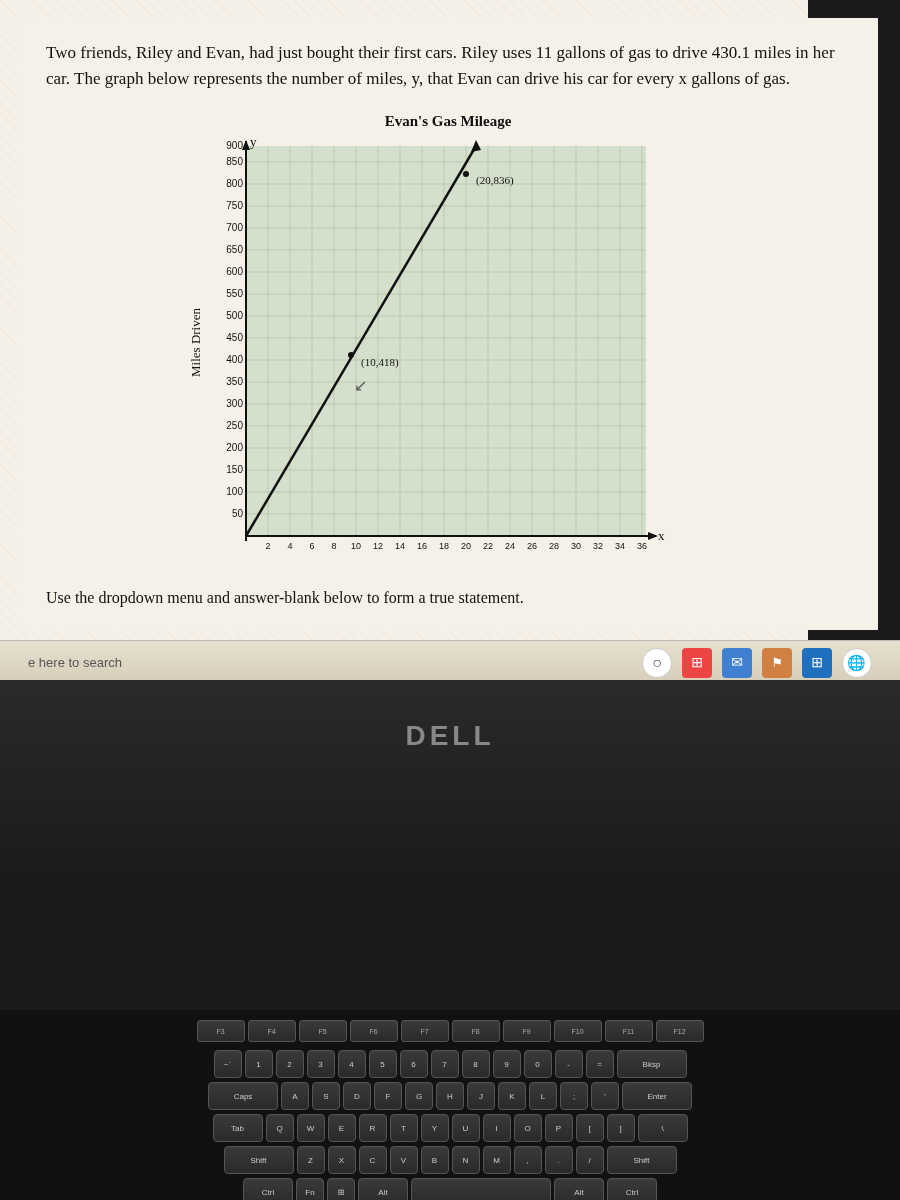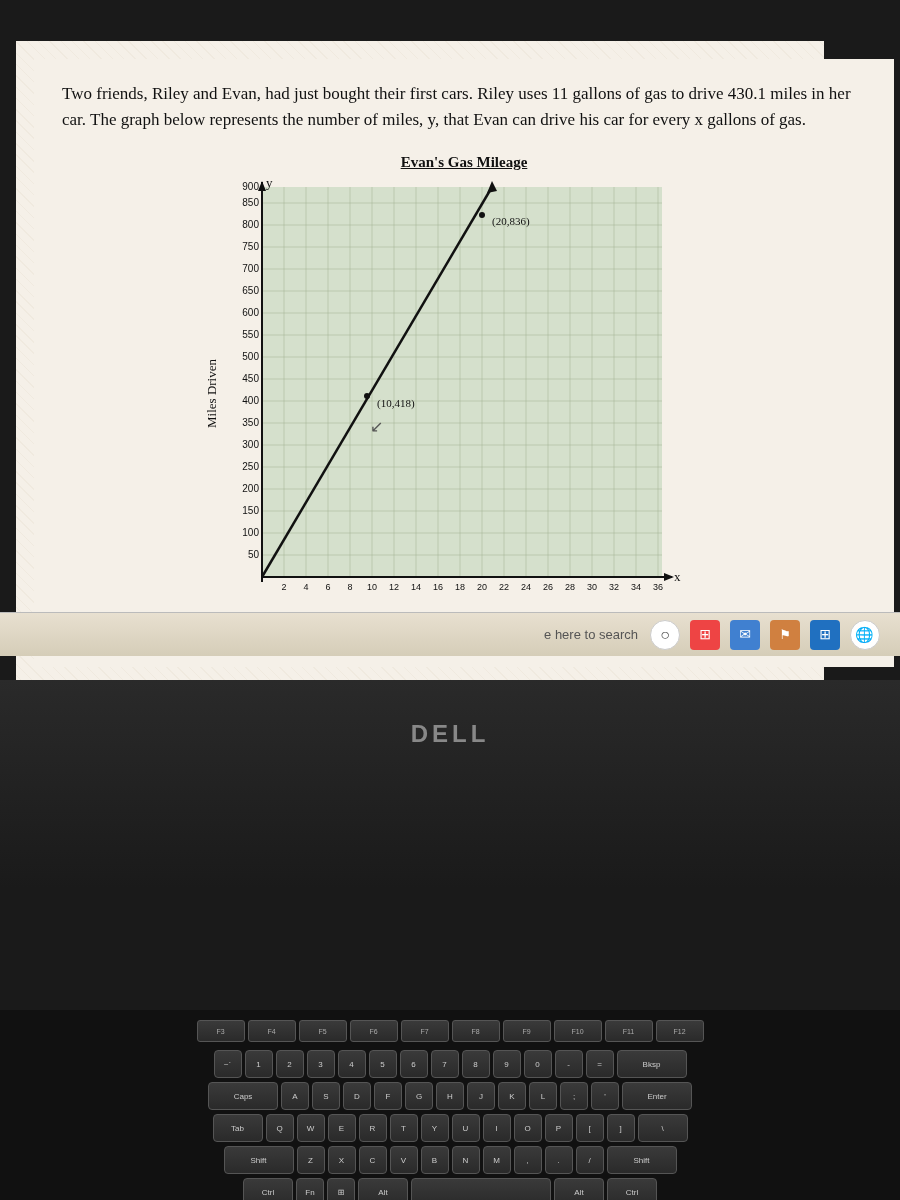--- a/index.html
+++ b/index.html
@@ -8,31 +8,30 @@
       height: 1200px;
       background: #1a1a1a;
       font-family: Georgia, 'Times New Roman', serif;
       overflow: hidden;
       position: relative;
     }
 
     
     .screen {
       position: absolute;
-      top: 0; left: 16px;
+      top: 0; left: 0;
       width: 808px;
       height: 680px;
       background: #f5f0e8;
       background-image:
         repeating-linear-gradient(
           45deg,
           rgba(180,160,120,0.08) 0px, rgba(180,160,120,0.08) 1px,
           transparent 1px, transparent 8px
         );
-      margin-top: 41px;
     }
 
     .content-area {
       position: absolute;
       top: 18px; left: 18px;
       width: 860px;
       padding: 22px 28px 20px 28px;
       background: #f5f0e8;
     }
 
@@ -53,21 +52,20 @@
 
     .chart-container {
       position: relative;
       width: 520px;
     }
 
     .chart-title {
       text-align: center;
       font-size: 15px;
       font-weight: bold;
-      text-decoration: underline;
       color: #111;
       margin-bottom: 6px;
       font-family: Georgia, serif;
     }
 
     .chart-inner {
       display: flex;
       align-items: flex-start;
     }
 
@@ -98,31 +96,30 @@
       font-size: 16px;
       line-height: 1.55;
       color: #111;
       margin-top: 10px;
       font-family: Georgia, serif;
     }
 
     
     .taskbar {
       position: absolute;
-      bottom: 544px;
+      bottom: 516px;
       left: 0;
       width: 900px;
       height: 44px;
       background: linear-gradient(to bottom, #e8e0d0, #d5cdb8);
       display: flex;
       align-items: center;
-      padding: 0 20px;
+      padding: 0 28px;
       border-top: 1px solid #bbb;
       gap: 12px;
-      text-align: right;
     }
 
     .taskbar-search {
       font-size: 13px;
       color: #555;
       font-family: Arial, sans-serif;
       flex: 1;
     }
 
     .taskbar-icons {
@@ -156,21 +153,21 @@
       width: 900px;
       height: 520px;
       background: linear-gradient(to bottom, #2a2a2a 0%, #1a1a1a 40%);
     }
 
     .dell-logo {
       position: absolute;
       top: 40px;
       left: 50%;
       transform: translateX(-50%);
-      font-size: 24px;
+      font-size: 28px;
       font-weight: bold;
       color: #888;
       letter-spacing: 4px;
       font-family: Arial, sans-serif;
     }
 
     
     .keyboard-area {
       position: absolute;
       top: 330px;
@@ -347,26 +344,26 @@
               <polygon points="270,4 265,16 275,14" fill="#111"></polygon>
 
               <circle cx="145" cy="219" r="3" fill="#111"></circle>
               <text x="155" y="230" font-size="11" font-family="Georgia" fill="#111">(10,418)</text>
 
               <circle cx="260" cy="38" r="3" fill="#111"></circle>
               <text x="270" y="48" font-size="11" font-family="Georgia" fill="#111">(20,836)</text>
 
               <text x="148" y="255" font-size="16" fill="#555">↙</text>
             </svg>
-            <div class="x-label">Gallons of Gas</div>
           </div>
         </div>
       </div>
     </div>
 
+    <p class="instruction-text">Use the dropdown menu and answer-blank below to form a true statement.</p>
   </div>
 </div>
 
 <div class="taskbar">
   <span class="taskbar-search">e here to search</span>
 
   <div class="taskbar-icons">
     <div class="taskbar-icon icon-circle-white">
       <span style="font-size:16px; color:#555;">○</span>
     </div>

